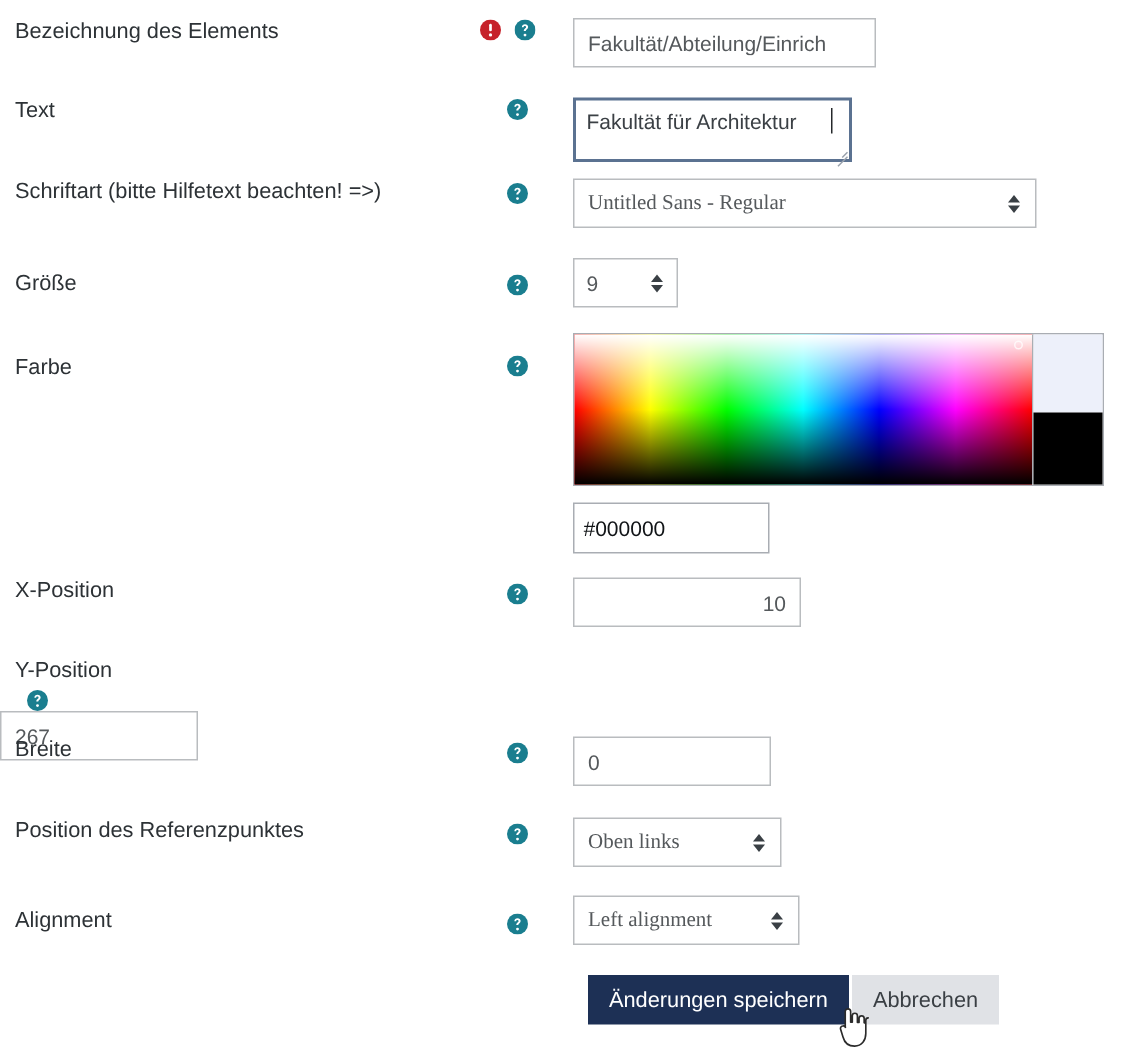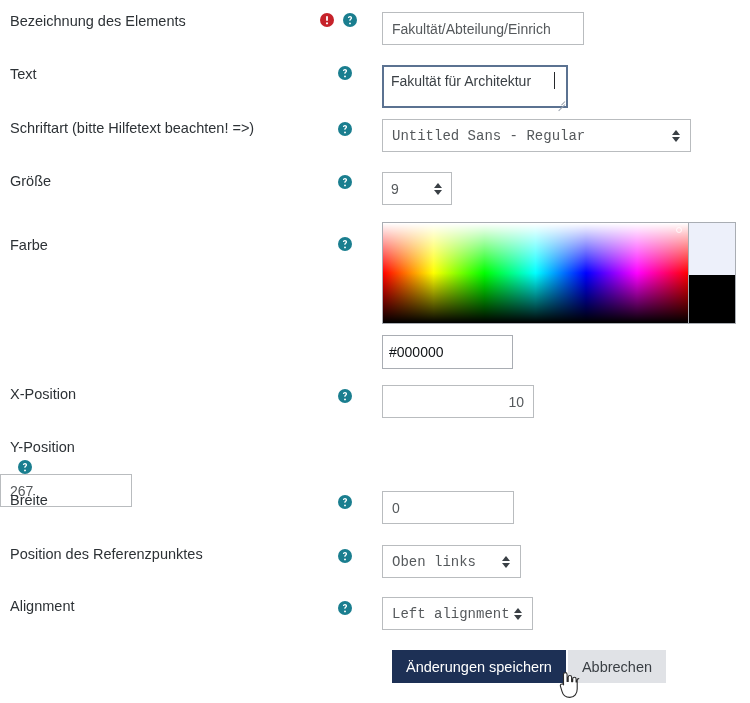--- a/index.html
+++ b/index.html
@@ -128,21 +128,21 @@
   }
   .grip i:nth-child(1) { bottom: 1px; width: 9px; }
   .grip i:nth-child(2) { bottom: 4px; width: 5px; }
 
   
   .sel {
     box-sizing: border-box;
     height: 33px;
     border: 1px solid #b9bcbf;
     background: #fff;
-    font-family: Liberation Mono, monospace;
+    font-family: Liberation Serif, serif;
     font-size: 14px;
     color: #55595c;
     padding: 0 9px;
     display: flex;
     align-items: center;
     justify-content: space-between;
     gap: 0;
   }
   .arrows {
     width: 9px;
@@ -336,21 +336,21 @@
       <div class="sel" style="width:309px;">
         <span>Untitled Sans - Regular</span>
         <span class="arrows">
             <i class="up"></i>
             <i class="down"></i>
           </span>
       </div>
     </div>
   </div>
 
-  <div class="row" style="top:172px;">
+  <div class="row" style="top:172px;align-items:center;">
     <div class="label">Größe</div>
     <div class="iconcell">
       <span class="ico" style="margin-left:18px;margin-top:2px;">
         <svg width="14" height="14" viewBox="0 0 14 14">
           <circle cx="7" cy="7" r="7" fill="#1a7e8f"></circle>
           <path d="M4.9 5.1c0-1.2 1-2 2.1-2 1.2 0 2.1.8 2.1 1.9 0 1.4-1.6 1.5-1.6 2.7h-1.3c0-1.7 1.5-1.8 1.5-2.6 0-.5-.3-.8-.8-.8-.5 0-.8.3-.8.8z" fill="#ffffff"></path>
           <circle cx="7" cy="10.4" r="0.95" fill="#ffffff"></circle>
         </svg>
       </span>
     </div>
@@ -455,21 +455,21 @@
       <div class="sel" style="width:139px;">
         <span>Oben links</span>
         <span class="arrows">
             <i class="up"></i>
             <i class="down"></i>
           </span>
       </div>
     </div>
   </div>
 
-  <div class="row" style="top:597px;">
+  <div class="row" style="top:597px;align-items:center;">
     <div class="label">Alignment</div>
     <div class="iconcell">
       <span class="ico" style="margin-left:18px;margin-top:3px;">
         <svg width="14" height="14" viewBox="0 0 14 14">
           <circle cx="7" cy="7" r="7" fill="#1a7e8f"></circle>
           <path d="M4.9 5.1c0-1.2 1-2 2.1-2 1.2 0 2.1.8 2.1 1.9 0 1.4-1.6 1.5-1.6 2.7h-1.3c0-1.7 1.5-1.8 1.5-2.6 0-.5-.3-.8-.8-.8-.5 0-.8.3-.8.8z" fill="#ffffff"></path>
           <circle cx="7" cy="10.4" r="0.95" fill="#ffffff"></circle>
         </svg>
       </span>
     </div>

